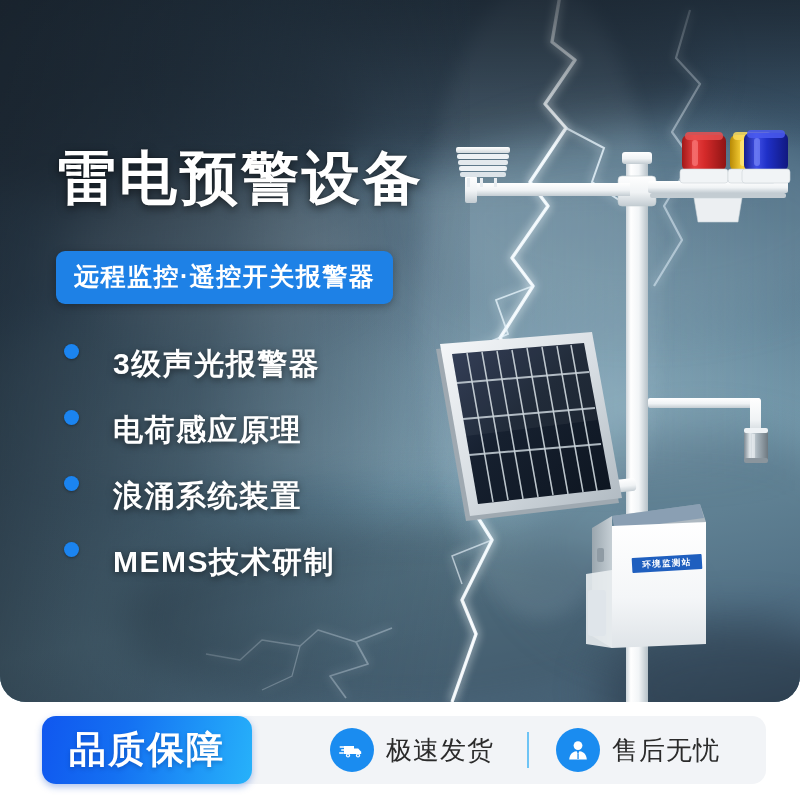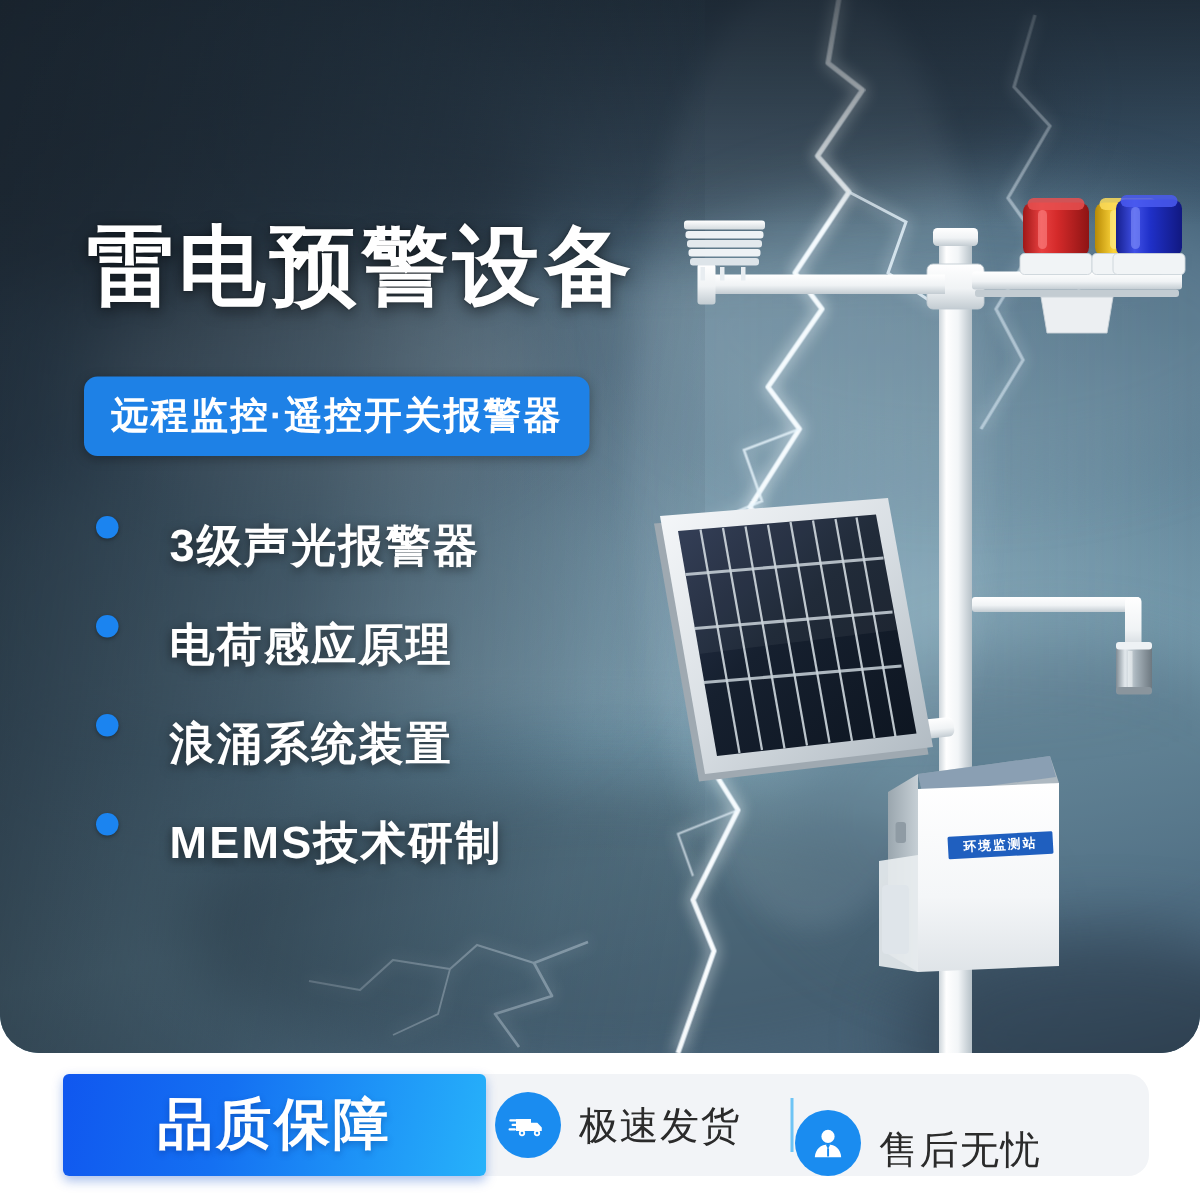--- a/index.html
+++ b/index.html
@@ -118,37 +118,37 @@
     position:absolute; left:0; top:702px; width:800px; height:98px;
     background:#ffffff;
   }
   #trust-strip {
     position:absolute; left:42px; top:14px; width:724px; height:68px;
     background:#f2f4f7;
     border-radius:14px;
   }
   #quality-pill {
     position:absolute; left:42px; top:14px;
-    width:282px; height:68px;
-    border-radius:4px;
+    width:210px; height:68px;
+    border-radius:14px;
     background:linear-gradient(103deg,#1057ef 0%,#1470f2 38%,#1e95f7 72%,#27b2fa 100%);
     box-shadow:0 3px 7px rgba(20,80,200,.35);
     display:flex; align-items:center; justify-content:center;
   }
   #quality-pill .qtext {
     color:#fff; font-size:37px; font-weight:bold; letter-spacing:2px;
     white-space:nowrap;
     text-shadow:0 2px 4px rgba(0,40,120,.35);
   }
   .trust-item {
     position:absolute; top:14px; height:68px;
     display:flex; align-items:center; gap:12px;
   }
   #trust-ship { left:330px; }
-  #trust-support { left:530px;align-items:flex-end; }
+  #trust-support { left:556px; }
   .badge-circle {
     width:44px; height:44px; border-radius:50%;
     background:#1a8cf0; flex:0 0 auto;
     display:flex; align-items:center; justify-content:center;
   }
   .trust-label {
     color:#2b2b2b; font-size:26px; font-weight:normal; letter-spacing:1px;
     white-space:nowrap;
   }
   #trust-divider {

